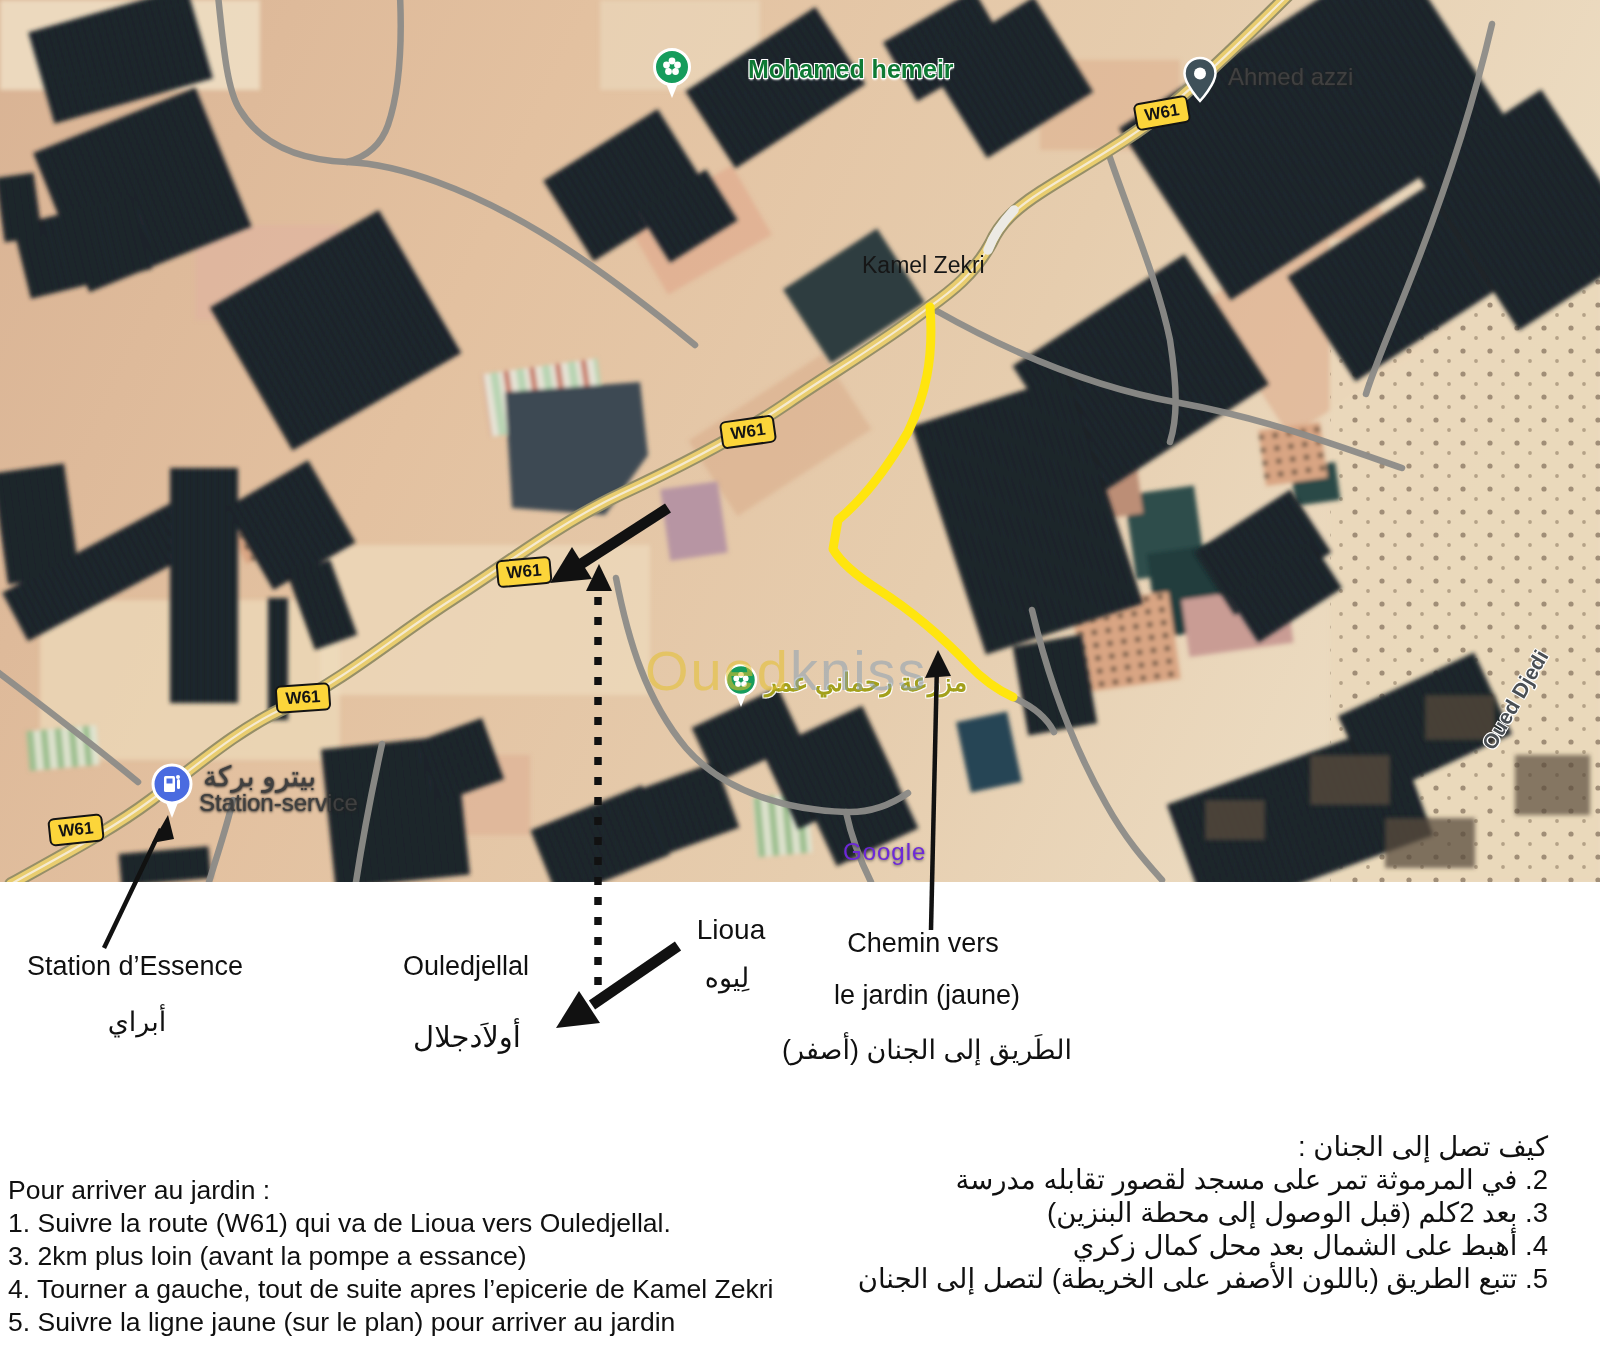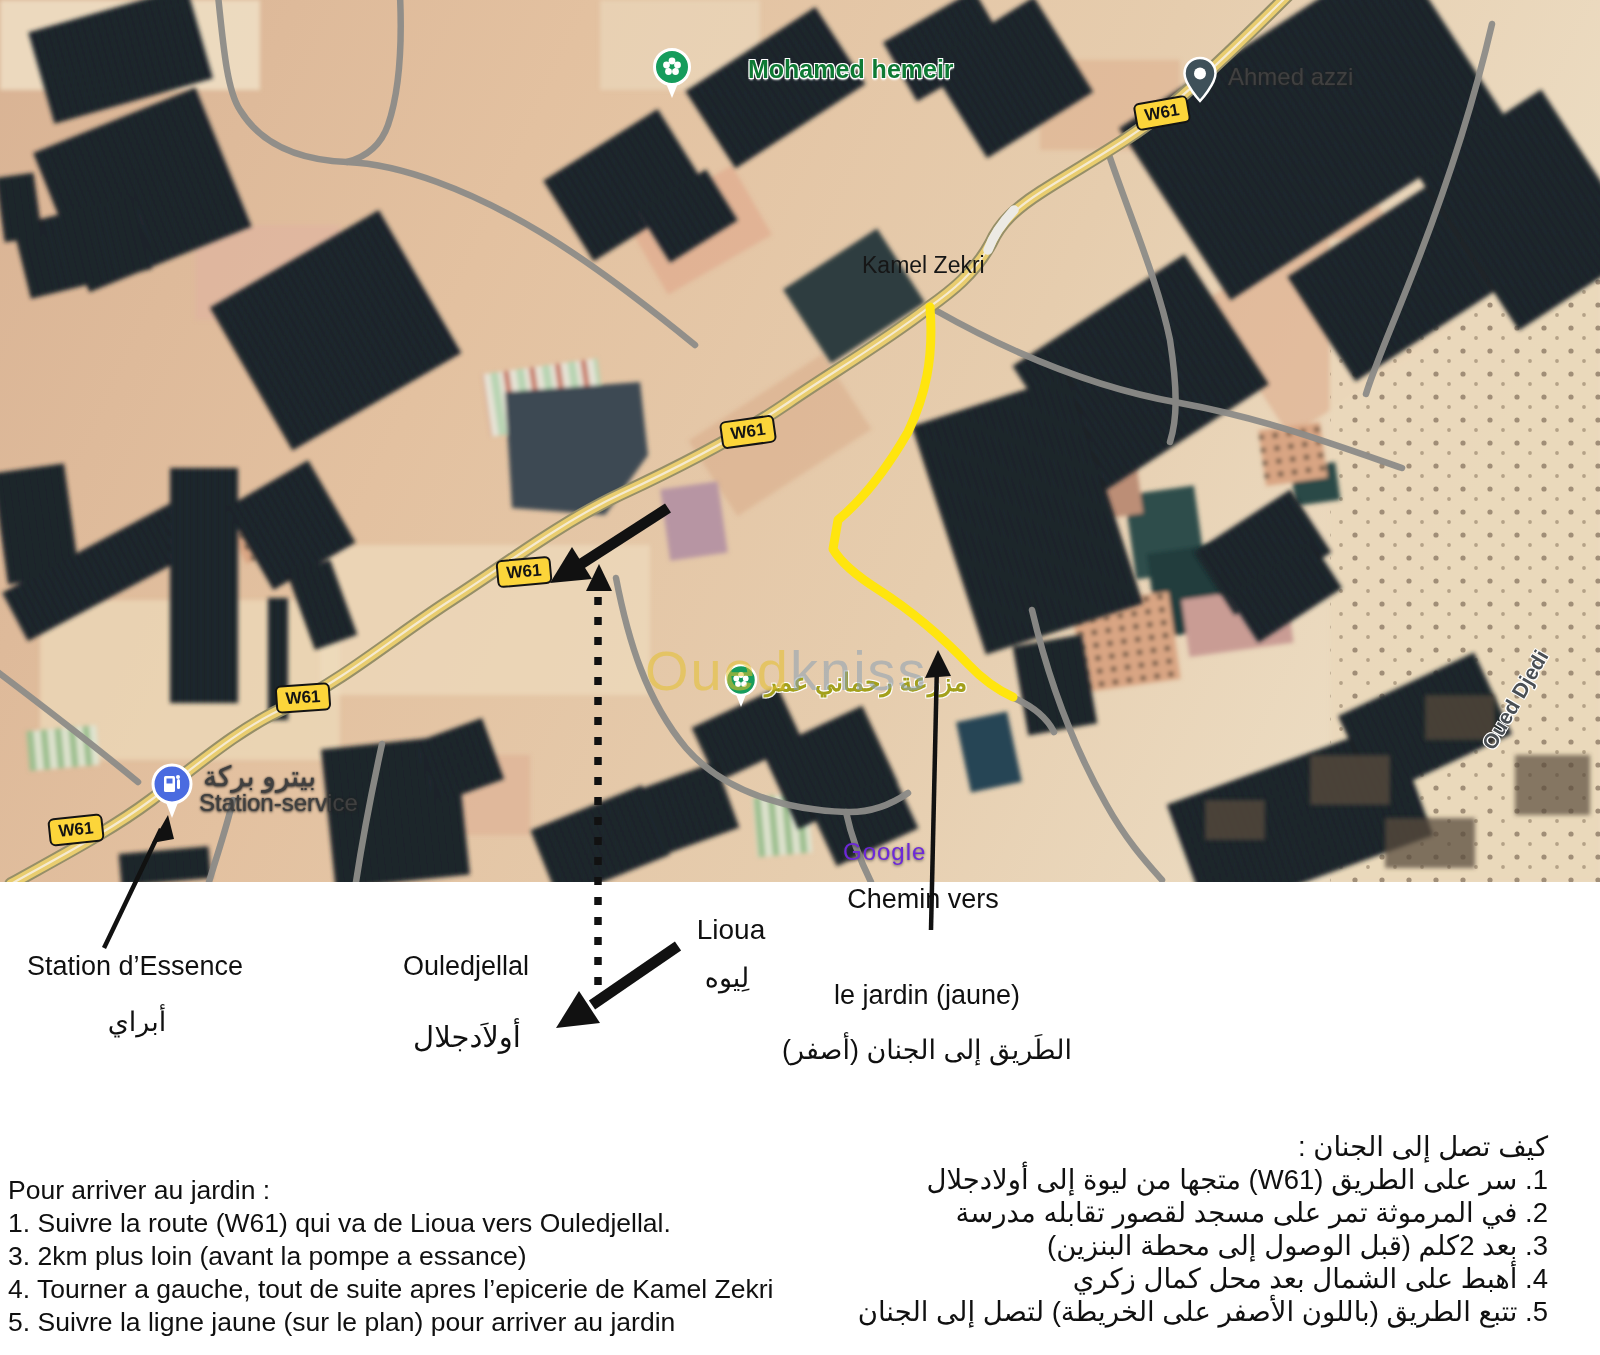--- a/index.html
+++ b/index.html
@@ -269,34 +269,33 @@
       <polygon points="556,1028 600,1023 579,991" stroke="none"></polygon>
     </g>
   </svg>
 
   <div class="callout" style="left:135px;top:951px">Station d’Essence</div>
   <div class="callout ar" style="left:137px;top:1006px">أبراي</div>
   <div class="callout" style="left:466px;top:951px">Ouledjellal</div>
   <div class="callout ar" style="left:467px;top:1020px;font-size:29px">أولاَدجلال</div>
   <div class="callout" style="left:731px;top:914px;font-size:28px">Lioua</div>
   <div class="callout ar" style="left:727px;top:962px">لِيوه</div>
-  <div class="callout" style="left:923px;top:884px">Chemin vers</div>
+  <div class="callout" style="left:923px;top:928px">Chemin vers</div>
   <div class="callout" style="left:927px;top:980px">le jardin (jaune)</div>
   <div class="callout ar" style="left:927px;top:1034px">الطَريق إلى الجنان (أصفر)</div>
 
   <div id="dir-fr" class="dir-block">
     <div>Pour arriver au jardin :</div>
     <div>1. Suivre la route (W61) qui va de Lioua vers Ouledjellal.</div>
     <div>3. 2km plus loin (avant la pompe a essance)</div>
     <div>4. Tourner a gauche, tout de suite apres l’epicerie de Kamel Zekri</div>
     <div>5. Suivre la ligne jaune (sur le plan) pour arriver au jardin</div>
   </div>
 
   <div id="dir-ar" class="dir-block">
     <div>كيف تصل إلى الجنان :</div>
-    <div>1. سر على الطريق (W61) متجها من ليوة إلى أولادجلال</div>
     <div>2. في المرموثة تمر على مسجد لقصور تقابله مدرسة</div>
     <div>3. بعد 2كلم (قبل الوصول إلى محطة البنزين)</div>
     <div>4. أهبط على الشمال بعد محل كمال زكري</div>
     <div>5. تتبع الطريق (باللون الأصفر على الخريطة) لتصل إلى الجنان</div>
   </div>
 
 </div>
 
 </body></html>

